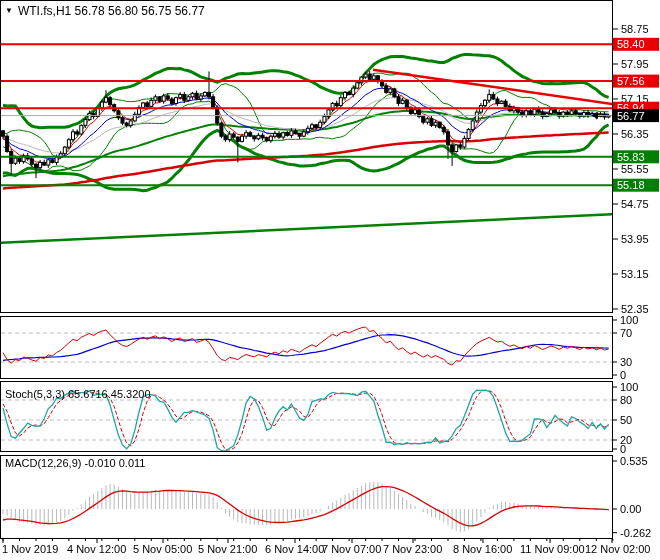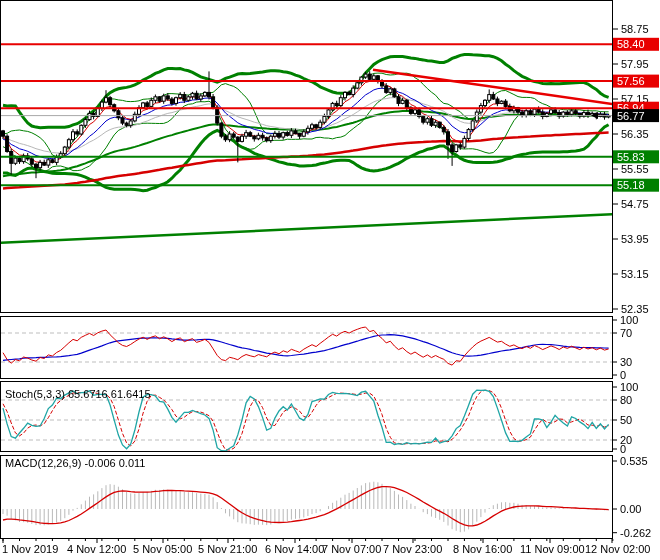--- a/index.html
+++ b/index.html
@@ -628,16 +628,17 @@
         <text x="383" y="553">7 Nov 23:00</text>
         <line x1="483" y1="539" x2="483" y2="543" stroke="#000" stroke-width="1"></line>
         <text x="453" y="553">8 Nov 16:00</text>
         <line x1="550" y1="539" x2="550" y2="543" stroke="#000" stroke-width="1"></line>
         <text x="520" y="553">11 Nov 09:00</text>
         <line x1="612" y1="539" x2="612" y2="543" stroke="#000" stroke-width="1"></line>
         <text x="585" y="553">12 Nov 02:00</text>
       </g>
     </svg>
 
+  <div class="chart-title"><span class="dd">▼</span><span>WTI.fs,H1</span><span> </span><span>56.78 56.80 56.75 56.77</span></div>
 
-  <div class="plabel" style="top:388px">Stoch(5,3,3) 65.6716 61.6415</div>
-  <div class="plabel" style="top:457px">MACD(12,26,9) -0.006 0.011</div>
+  <div class="plabel" style="top:388px">Stoch(5,3,3) 65.6716 45.3200</div>
+  <div class="plabel" style="top:457px">MACD(12,26,9) -0.010 0.011</div>
 </div>
 
 </body></html>

